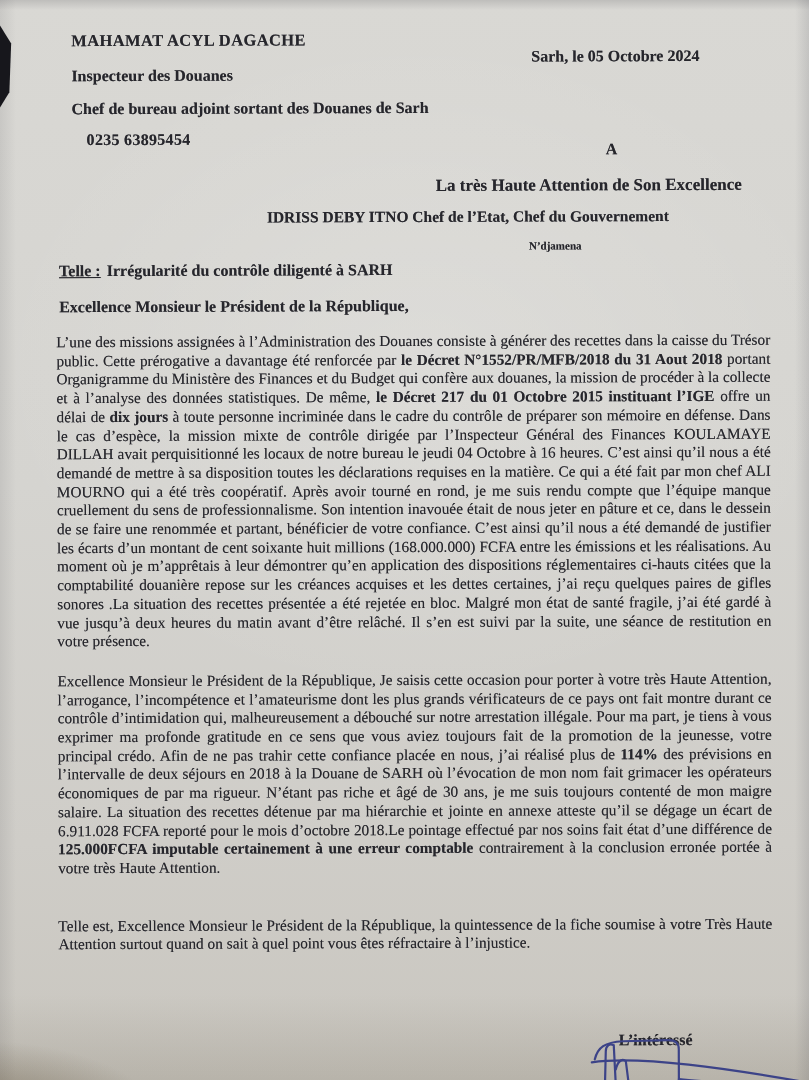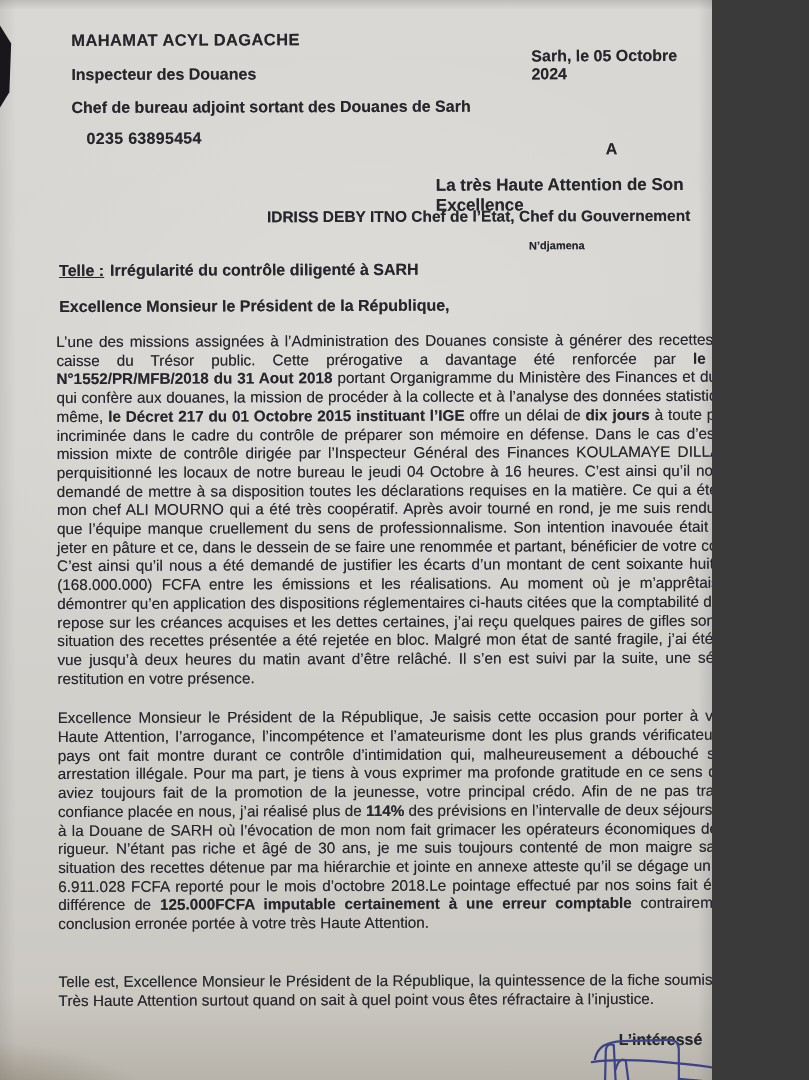--- a/index.html
+++ b/index.html
@@ -1,21 +1,21 @@
 <!DOCTYPE html>
 <html><head>
 <meta charset="utf-8">
 <title>Document</title>
 <style>
   html, body { margin: 0; padding: 0; background: #3a3a3a; }
   .photo {
     position: relative;
-    width: 712px; height: 1080px;
+    width: 809px; height: 1080px;
     overflow: hidden;
-    font-family: Liberation Sans, sans-serif;
+    font-family: Liberation Serif, serif;
   }
   .paper {
     position: absolute; inset: 0;
     background:
       radial-gradient(260px 115px at -3% 104%, rgba(96,82,58,0.55), rgba(96,82,58,0.22) 45%, rgba(96,82,58,0) 72%),
       linear-gradient(to top, rgba(92,82,62,0.16), rgba(92,82,62,0) 85px),
       linear-gradient(to left, rgba(66,68,80,0.14), rgba(66,68,80,0) 14px),
       linear-gradient(to right, rgba(60,60,66,0.10), rgba(60,60,66,0) 16px),
       radial-gradient(ellipse 620px 480px at 52% 34%, rgba(255,255,255,0.16), rgba(255,255,255,0) 70%),
       linear-gradient(180deg, #d9d8d4 0%, #d5d4d0 45%, #cfcdc8 78%, #c9c6bf 100%);

